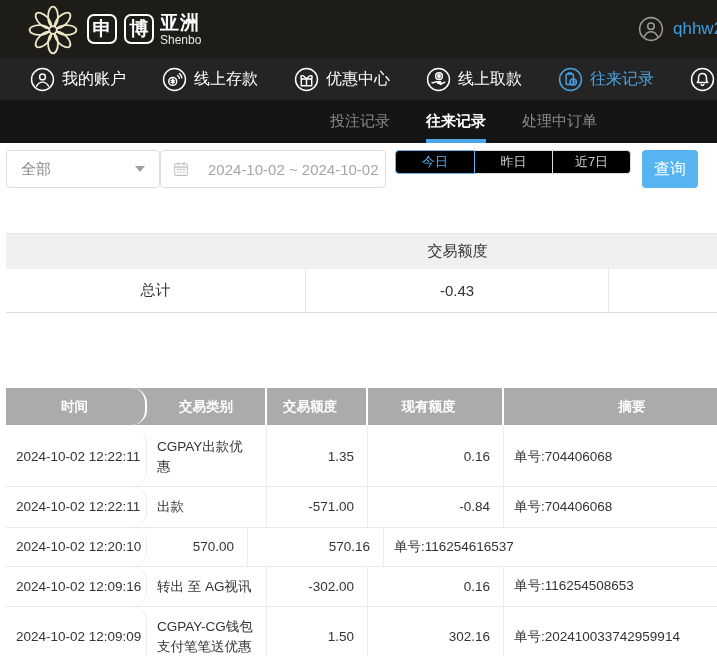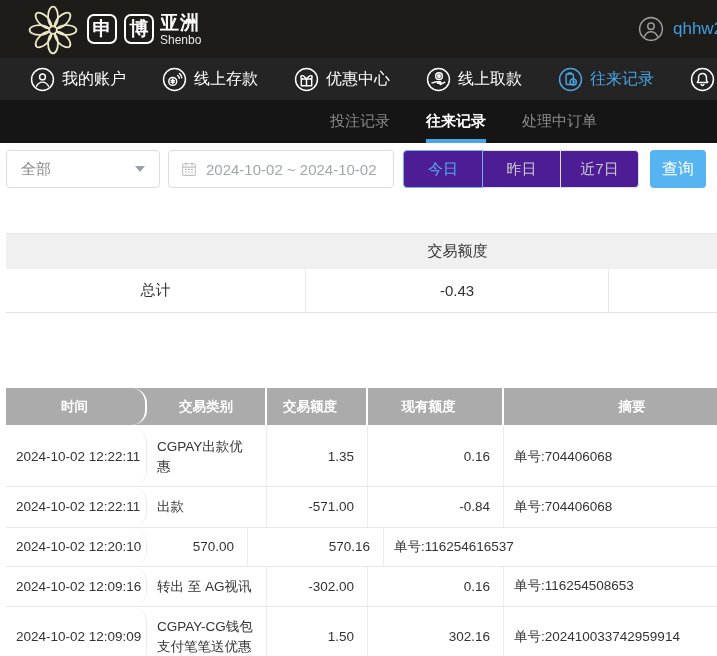--- a/index.html
+++ b/index.html
@@ -39,26 +39,26 @@
     background:#4aa6e8; }
 
   
   .filters { display:flex; align-items:flex-start; margin:7px 0 0 6px; height:40px; }
   .select { width:154px; height:38px; border:1px solid #ddd; border-radius:4px;
     display:flex; align-items:center; justify-content:space-between;
     padding:0 14px; color:#888; font-size:15px; background:#fff; cursor:pointer; }
   .caret { width:0; height:0; border-left:5px solid transparent;
     border-right:5px solid transparent; border-top:6px solid #9aa0a6; }
   .datebox { width:226px; height:38px; border:1px solid #ddd; border-radius:4px;
-    display:flex; align-items:center; gap:8px; padding:0 11px; margin-left:8px;
+    display:flex; align-items:center; gap:18px; padding:0 11px; 
     color:#a2a7ac; font-size:15px; background:#fff; cursor:pointer; white-space:nowrap; }
   .datebox svg { width:18px; height:18px; flex:0 0 auto; }
   .quickgroup { display:flex; margin-left:9px; height:38px; }
-  .qbtn { width:79px; height:38px; background:#4c1d95; border:1px solid #ddd;
-    color:#ccc; font-size:15px; display:flex; align-items:center; justify-content:center;
+  .qbtn { width:79px; height:24px; background:#000000; border:1px solid #ddd;
+    color:#ccc; font-size:13px; display:flex; align-items:center; justify-content:center;
     cursor:pointer; margin-left:-1px; }
   .qbtn:first-child { border-radius:4px 0 0 4px; margin-left:0; width:80px; }
   .qbtn:last-child { border-radius:0 4px 4px 0; }
   .qbtn.active { border:1px solid #6db5ef; color:#55aeec; z-index:2; }
   .querybtn { margin-left:11px; width:56px; height:38px; background:#56b4f0;
     color:#fff; font-size:16px; border:none; border-radius:4px; cursor:pointer; }
 
   
   .sumtable { margin:43px 0 0 6px; width:754px; font-size:14px; color:#333; }
   .sumhead { display:flex; height:36px; background:#f0f0f0; align-items:center;

